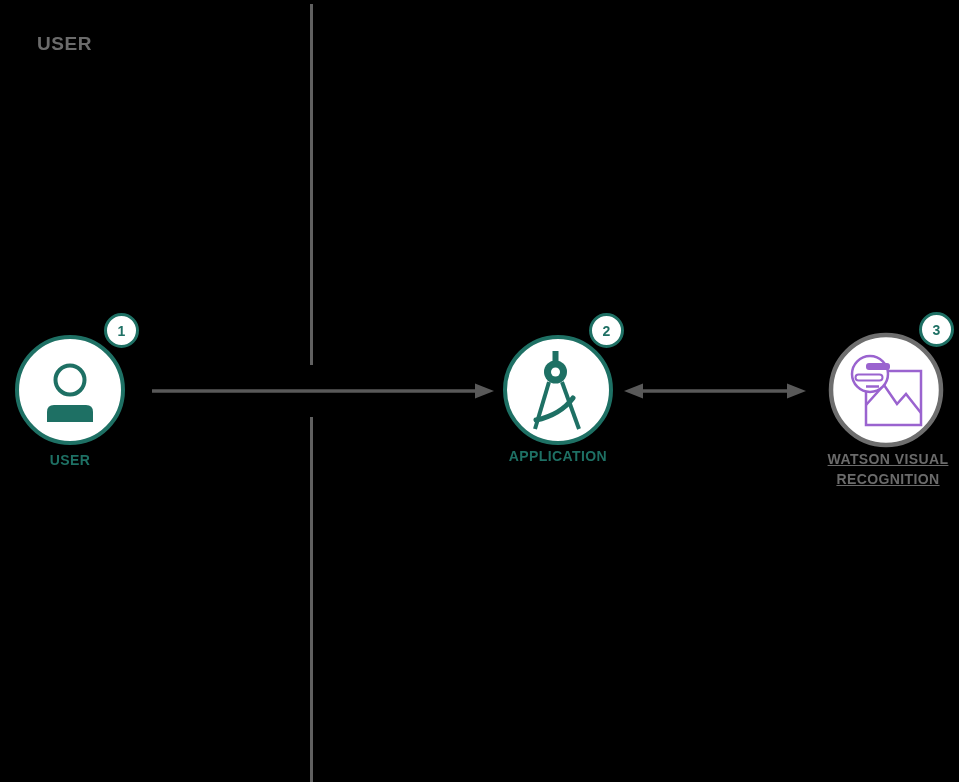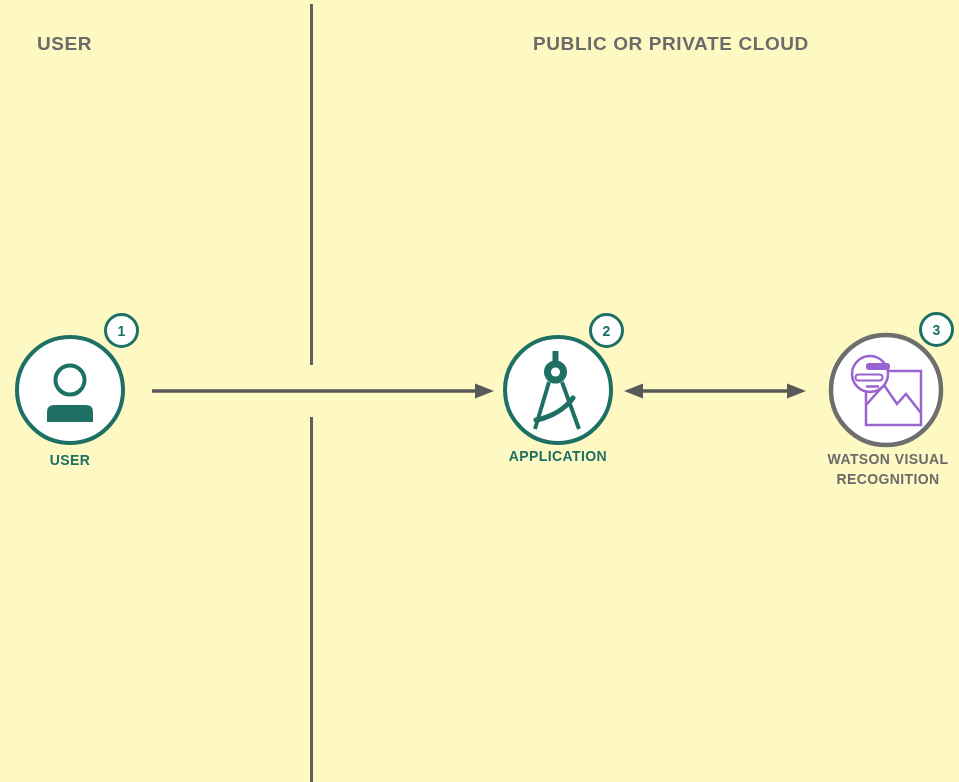--- a/index.html
+++ b/index.html
@@ -5,21 +5,21 @@
   html, body {
     margin: 0;
     padding: 0;
     background: #ffffff;
     font-family: "Liberation Sans", sans-serif;
   }
   #canvas {
     position: relative;
     width: 959px;
     height: 782px;
-    background: #fef9c3;
+    background: #000000;
     overflow: hidden;
   }
   .section-title {
     position: absolute;
     font-size: 19px;
     font-weight: bold;
     color: #6b6b6b;
     letter-spacing: 0.6px;
     white-space: nowrap;
   }
@@ -31,21 +31,21 @@
   }
   .node-label {
     position: absolute;
     font-size: 14px;
     font-weight: bold;
     text-align: center;
     letter-spacing: 0.4px;
     line-height: 20px;
   }
   .teal-label { color: #1e7064; }
-  .gray-label { color: #6b6b6b; }
+  .gray-label { color: #6b6b6b; text-decoration: underline; }
   .badge {
     position: absolute;
     width: 29px;
     height: 29px;
     border: 3px solid #1e7064;
     border-radius: 50%;
     background: #ffffff;
     color: #1e7064;
     font-size: 14px;
     font-weight: bold;
@@ -60,21 +60,20 @@
     left: 0;
     z-index: 2;
   }
 </style>
 </head>
 <body>
 
 <div id="canvas">
 
   <div class="section-title" style="left:37px; top:33px;">USER</div>
-  <div class="section-title" style="left:533px; top:33px;">PUBLIC OR PRIVATE CLOUD</div>
 
   <div class="divider-seg" style="top:4px; height:361px;"></div>
   <div class="divider-seg" style="top:417px; height:365px;"></div>
 
   <svg class="layer" width="959" height="782" viewBox="0 0 959 782">
 
     <g>
       <line x1="152" y1="391" x2="477" y2="391" stroke="#595959" stroke-width="3.5"></line>
       <polygon points="494,391 475,383.5 475,398.5" fill="#595959"></polygon>
     </g>

